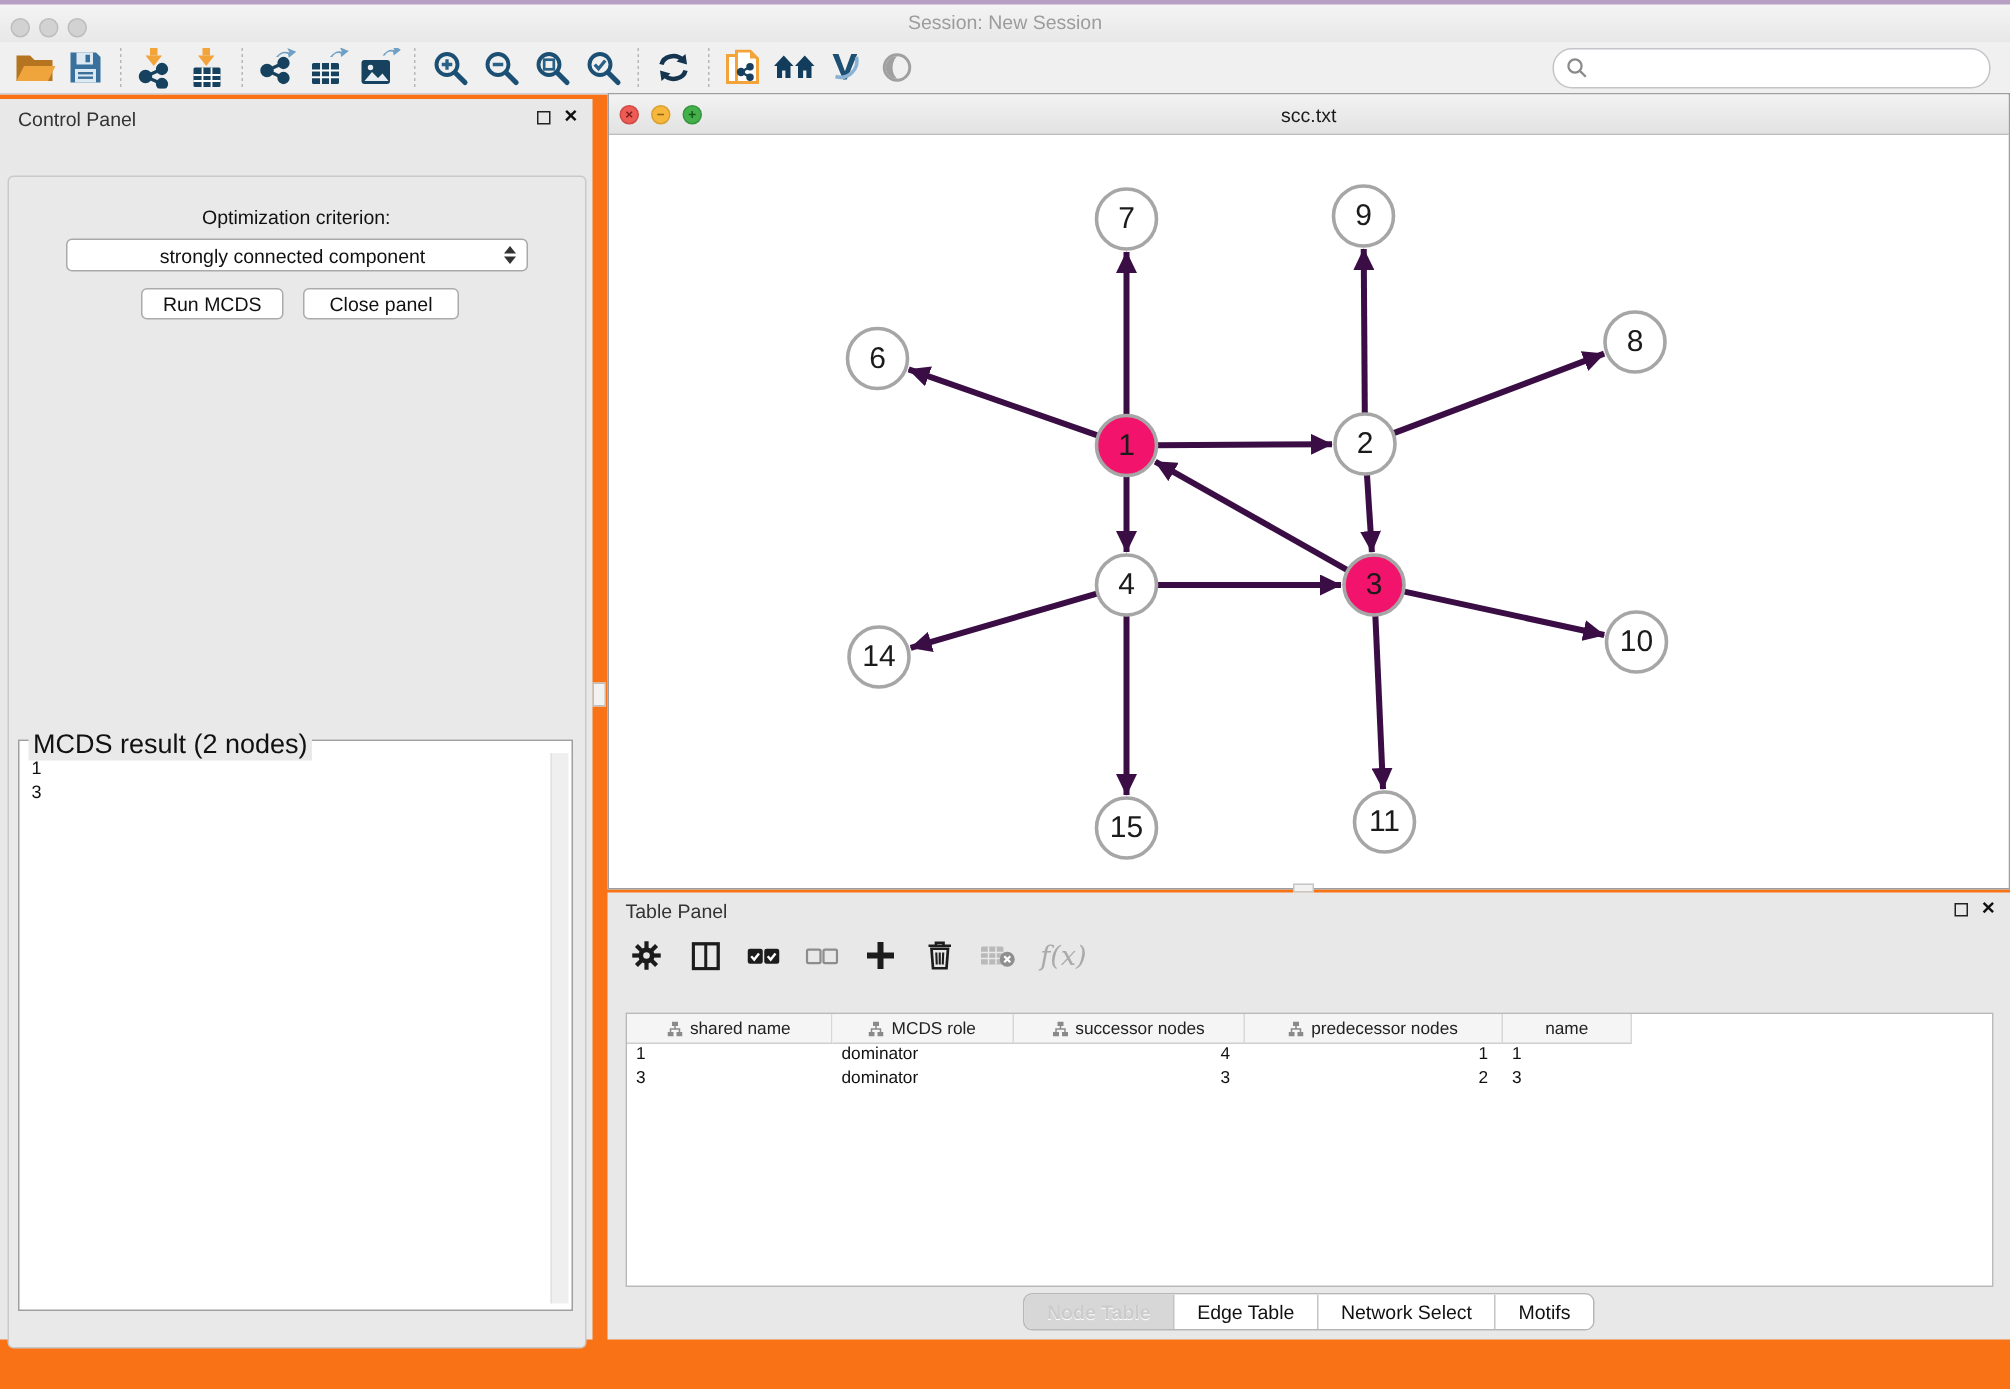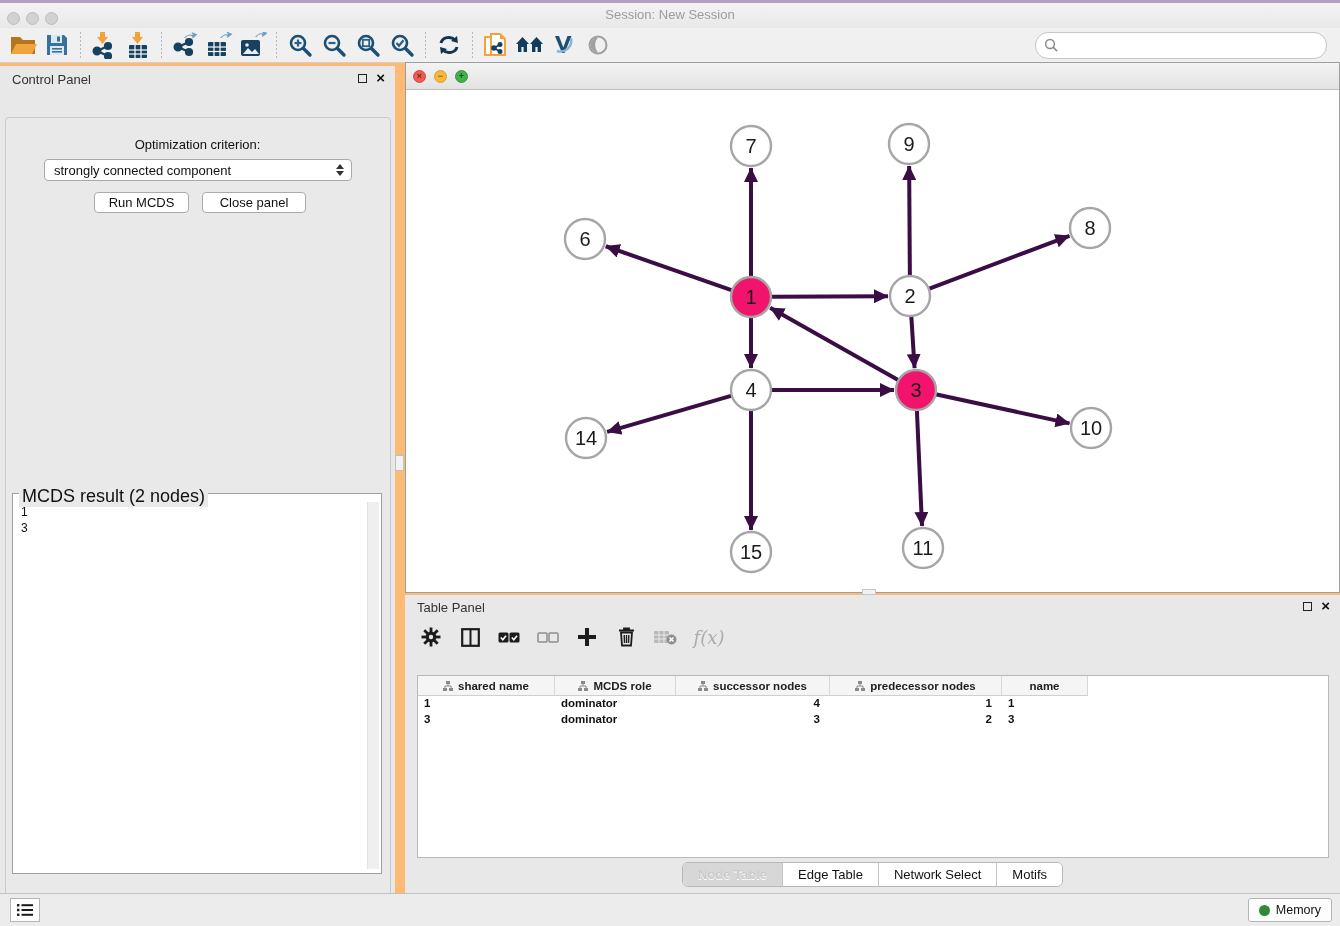--- a/index.html
+++ b/index.html
@@ -1,18 +1,18 @@
 <!DOCTYPE html>
 <html><head>
 <meta charset="utf-8">
 <style>
   html,body{margin:0;padding:0;}
   body{width:1340px;height:926px;font-family:"Liberation Sans",sans-serif;background:#e4e4e4;
        -webkit-font-smoothing:antialiased;}
-  .app{position:relative;width:1340px;height:926px;overflow:hidden;background:#fdba74;}
+  .app{position:relative;width:1340px;height:926px;overflow:hidden;background:#f97316;}
 
   
   .titlebar{position:absolute;left:0;top:0;width:1340px;height:28px;
     background:linear-gradient(#f6f5f6,#e9e8e9);border-bottom:1px solid #c9c9c9;}
   .titlebar .accent{position:absolute;left:0;top:0;width:100%;height:3px;background:#b79fc4;}
   .traffic{position:absolute;top:12px;width:13px;height:13px;border-radius:50%;
     background:#d2d2d2;border:1px solid #bdbdbd;box-sizing:border-box;}
   .win-title{position:absolute;left:0;right:0;top:7px;text-align:center;font-size:13px;color:#9c9c9c;}
 
   
@@ -38,21 +38,21 @@
   .cp-body{position:absolute;left:5px;top:51px;width:384px;height:780px;background:#e9e9e9;
     border:1px solid #c9c9c9;border-radius:4px;}
   .cp-tabs{position:absolute;left:0;top:31px;width:100%;display:flex;justify-content:center;z-index:2;}
   .cp-tab{background:#fff;border:1px solid #b3b3b3;margin-left:-1px;padding:3px 13px;font-size:13px;color:#111;}
   .cp-tab:first-child{border-radius:4px 0 0 4px;}
   .cp-tab:last-child{border-radius:0 4px 4px 0;}
   .cp-tab.selected{background:#e9e9e9;color:#b2b2b2;border-radius:4px;}
   .opt-label{position:absolute;left:0;top:71px;width:100%;text-align:center;font-size:13px;color:#111;}
   .cp-select{position:absolute;left:44px;top:93px;width:308px;height:22px;background:#fff;border:1px solid #a9a9a9;
     border-radius:4px;box-sizing:border-box;display:flex;align-items:center;font-size:13px;color:#111;}
-  .cp-select .val{flex:1;padding-left:9px;}
+  .cp-select .val{flex:1;padding-left:9px;text-align:center;}
   .spin{display:flex;flex-direction:column;gap:2px;margin-right:7px;}
   .spin i{width:0;height:0;border-left:4px solid transparent;border-right:4px solid transparent;}
   .spin .up{border-bottom:5px solid #333;}
   .spin .dn{border-top:5px solid #333;}
   .cp-btn{position:absolute;top:126px;height:21px;background:#fff;border:1px solid #ababab;border-radius:4px;
     font-size:13px;color:#111;display:flex;align-items:center;justify-content:center;box-sizing:border-box;}
   .fieldset{position:absolute;left:12px;top:427px;width:370px;height:381px;background:#fff;
     border:1px solid #9f9f9f;box-sizing:border-box;}
   .fieldset .legend{position:absolute;left:6px;top:-8px;background:#e9e9e9;padding:0 3px;font-size:18px;color:#111;}
   .fieldset .lines{position:absolute;left:8px;top:10px;font-size:12px;color:#111;line-height:16px;}
@@ -76,21 +76,21 @@
   .net-canvas{position:absolute;left:0;top:27px;width:933px;height:502px;background:#fff;}
 
   
   .table-panel{position:absolute;left:405px;top:595px;width:935px;height:298px;background:#e8e8e8;}
   .tp-header{position:absolute;left:12px;top:5px;}
   .tp-icons{position:absolute;right:10px;top:6px;display:flex;gap:9px;align-items:center;}
   .tp-toolbar{position:absolute;left:14px;top:30px;height:38px;display:flex;align-items:flex-start;gap:15px;}
   .tp-tool{width:24px;height:24px;display:flex;align-items:center;justify-content:center;}
   .fx{font-family:"DejaVu Serif",serif;font-style:italic;font-size:18px;color:#aaa;}
   .tp-table{position:absolute;left:12px;top:80px;width:912px;height:183px;background:#fff;
-    border:1px solid #b9b9b9;box-sizing:border-box;overflow:hidden;font-weight:bold;}
+    border:1px solid #b9b9b9;box-sizing:border-box;overflow:hidden;}
   .thead{display:flex;height:20px;}
   .th{background:#f5f5f5;border-bottom:1px solid #cfcfcf;border-right:1px solid #d8d8d8;box-sizing:border-box;
      display:flex;align-items:center;justify-content:center;gap:5px;font-size:11.5px;color:#222;}
   .th.filler{background:#fff;border-right:none;border-bottom:none;flex:1;}
   .trow{display:flex;height:16px;font-size:11.5px;color:#111;}
   .td{box-sizing:border-box;padding:1px 6px;overflow:hidden;white-space:nowrap;}
   .td.r{text-align:right;padding-right:10px;}
   .tp-tabs{position:absolute;left:0;right:0;top:267px;display:flex;justify-content:center;}
   .tp-tabgroup{display:flex;border:1px solid #b7b7b7;border-radius:6px;overflow:hidden;background:#fff;}
   .tp-tab{padding:4px 15px;font-size:13px;color:#111;background:#fff;border-left:1px solid #c4c4c4;}
@@ -310,20 +310,21 @@
     </div>
   </div>
 
   <div class="v-grip"></div>
 
   <div class="net-window">
     <div class="net-titlebar">
       <div class="tl red">×</div>
       <div class="tl yel">−</div>
       <div class="tl grn">+</div>
+      <div class="net-title">scc.txt</div>
     </div>
     <div class="net-canvas">
       <svg id="graph-svg" width="933" height="502">
           <defs>
             <marker id="arrow" viewBox="0 0 15 14" refX="14" refY="7" markerWidth="15" markerHeight="14" orient="auto" markerUnits="userSpaceOnUse">
               <path d="M0,0 L14.5,7 L0,14 Z" fill="#3a0d44"></path>
             </marker>
           </defs>
           <line x1="345" y1="187" x2="345" y2="78" stroke="#3a0d44" stroke-width="4" marker-end="url(#arrow)"></line>
           <line x1="326.1192891575921" y1="200.40312512735147" x2="199.76878192664867" y2="156.2565623599134" stroke="#3a0d44" stroke-width="4" marker-end="url(#arrow)"></line>
@@ -538,32 +539,14 @@
     <div class="tp-tabs">
       <div class="tp-tabgroup">
           <div class="tp-tab selected">Node Table</div>
           <div class="tp-tab">Edge Table</div>
           <div class="tp-tab">Network Select</div>
           <div class="tp-tab">Motifs</div>
         </div>
     </div>
   </div>
 
-  <div class="statusbar">
-    <div class="sb-left">
-      <svg width="18" height="14" viewBox="0 0 18 14">
-        <g fill="#1c1c1c">
-          <rect x="1" y="1" width="2.4" height="2.4"></rect>
-            <rect x="1" y="5.8" width="2.4" height="2.4"></rect>
-            <rect x="1" y="10.6" width="2.4" height="2.4"></rect>
-          <rect x="5.5" y="1.2" width="11.5" height="2"></rect>
-            <rect x="5.5" y="6" width="11.5" height="2"></rect>
-            <rect x="5.5" y="10.8" width="11.5" height="2"></rect>
-        </g>
-      </svg>
-    </div>
-    <div class="sb-mem">
-      <span class="mem-dot"></span>
-      <span>Memory</span>
-    </div>
-  </div>
 
 </div>
 
 </body></html>

